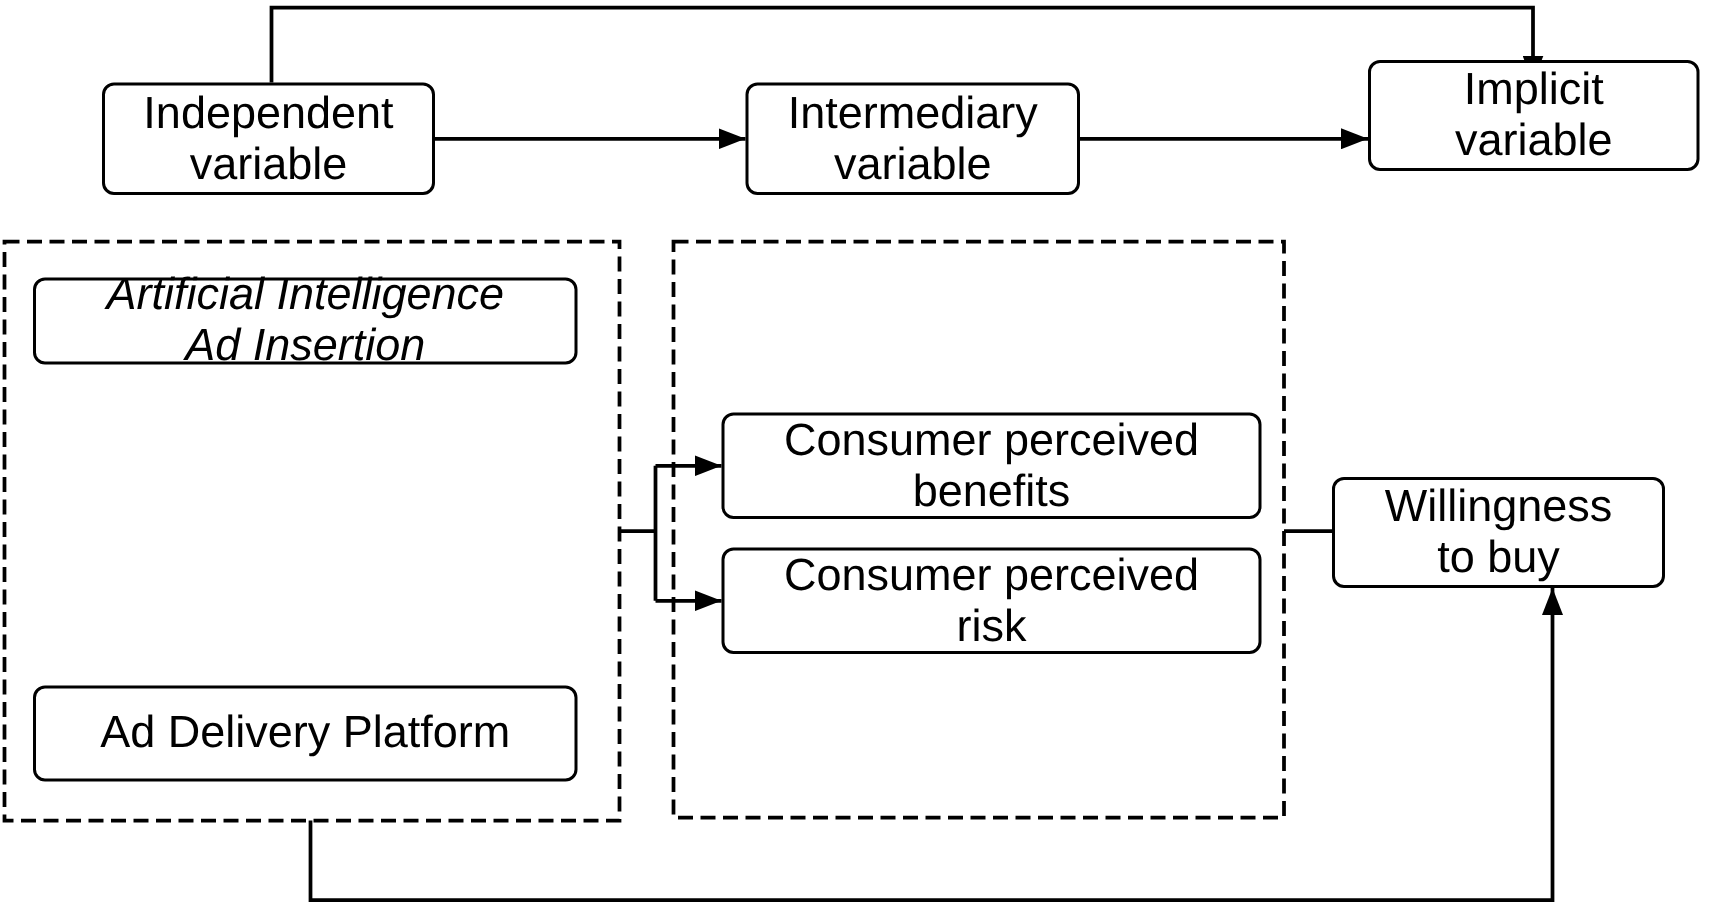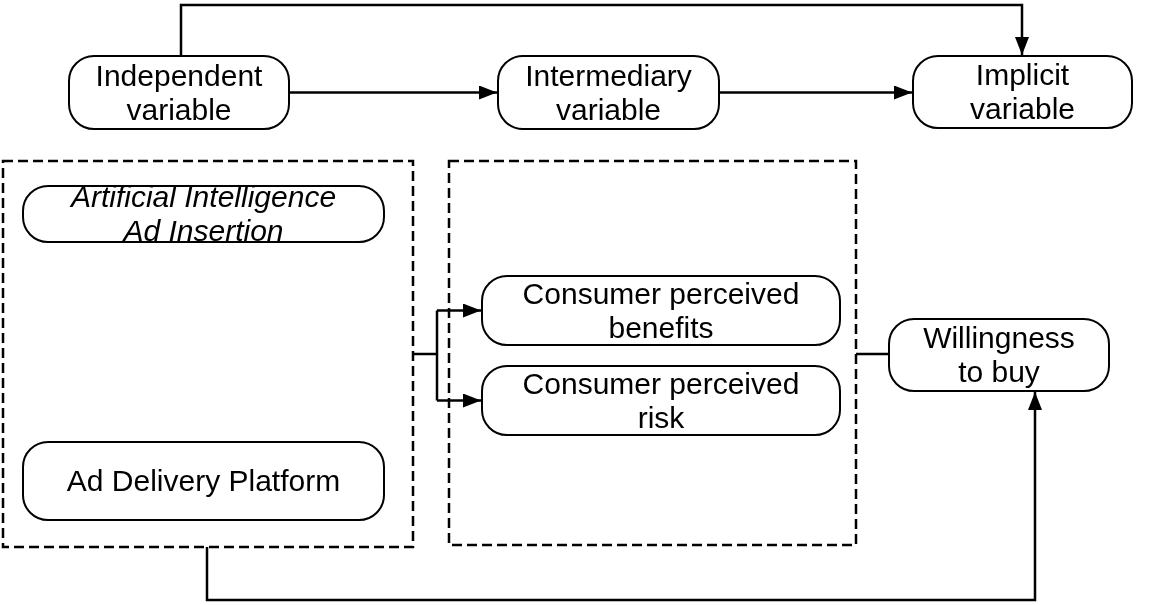--- a/index.html
+++ b/index.html
@@ -15,40 +15,40 @@
   }
   .connectors {
     position: absolute;
     left: 0; top: 0;
     width: 1149px; height: 605px;
   }
   .node {
     position: absolute;
     box-sizing: border-box;
     border: 2px solid #000000;
-    border-radius: 26px;
+    border-radius: 8px;
     background: #ffffff;
     display: flex;
     align-items: center;
     justify-content: center;
     text-align: center;
     font-size: 30px;
     line-height: 34px;
     white-space: pre-line;
     padding: 0 6px;
   }
   
   .n-independent   { left: 68px;  top: 55px;  width: 222px; height: 75px; }
   .n-intermediary  { left: 497px; top: 55px;  width: 223px; height: 75px; }
-  .n-implicit      { left: 912px; top: 55px;  width: 221px; height: 74px; }
+  .n-implicit      { left: 912px; top: 40px;  width: 221px; height: 74px; }
   
   .n-ai-insertion  { left: 22px;  top: 185px; width: 363px; height: 58px; font-style: italic; }
   .n-display       { left: 22px;  top: 277px; width: 363px; height: 68px; }
   .n-brand         { left: 22px;  top: 367px; width: 363px; height: 68px; }
-  .n-platform      { left: 22px;  top: 441px; width: 363px; height: 80px; }
+  .n-platform      { left: 22px;  top: 457px; width: 363px; height: 64px; }
   
   .n-benefits      { left: 481px; top: 275px; width: 360px; height: 71px; }
   .n-risk          { left: 481px; top: 365px; width: 360px; height: 71px; }
   
   .n-willingness   { left: 888px; top: 318px; width: 222px; height: 74px; }
 </style>
 </head>
 <body>
 
 <div class="canvas">

